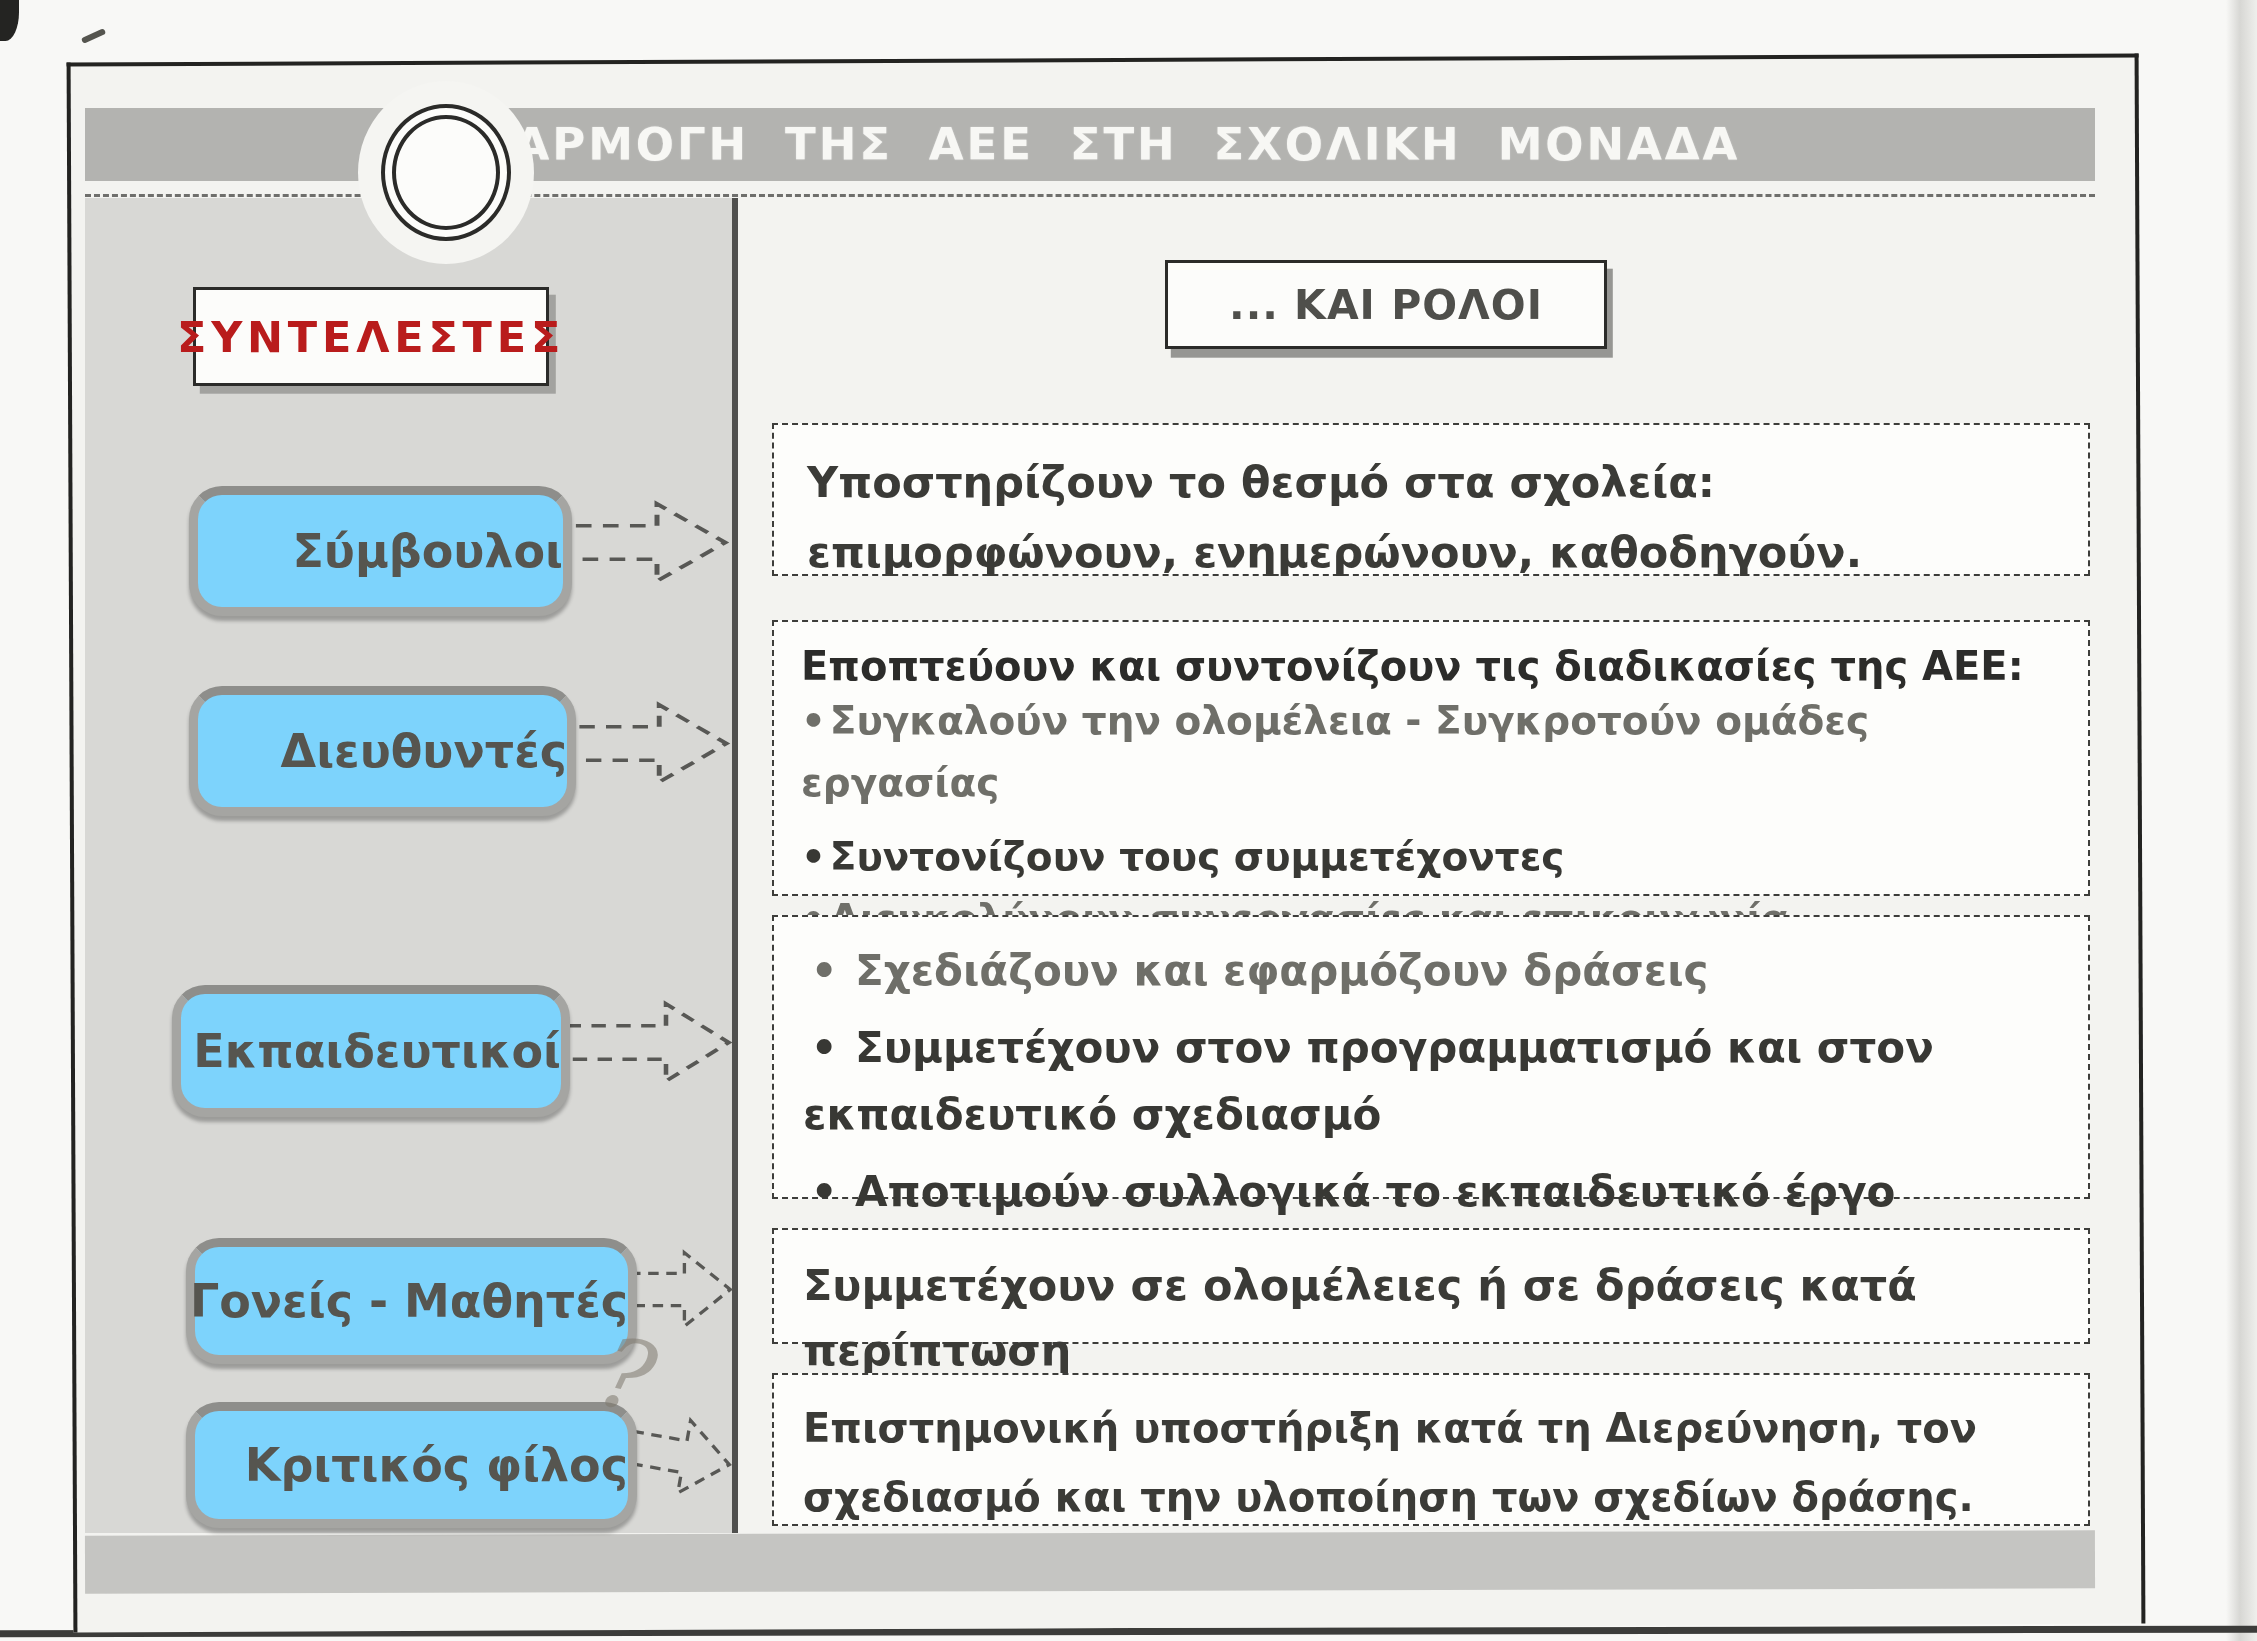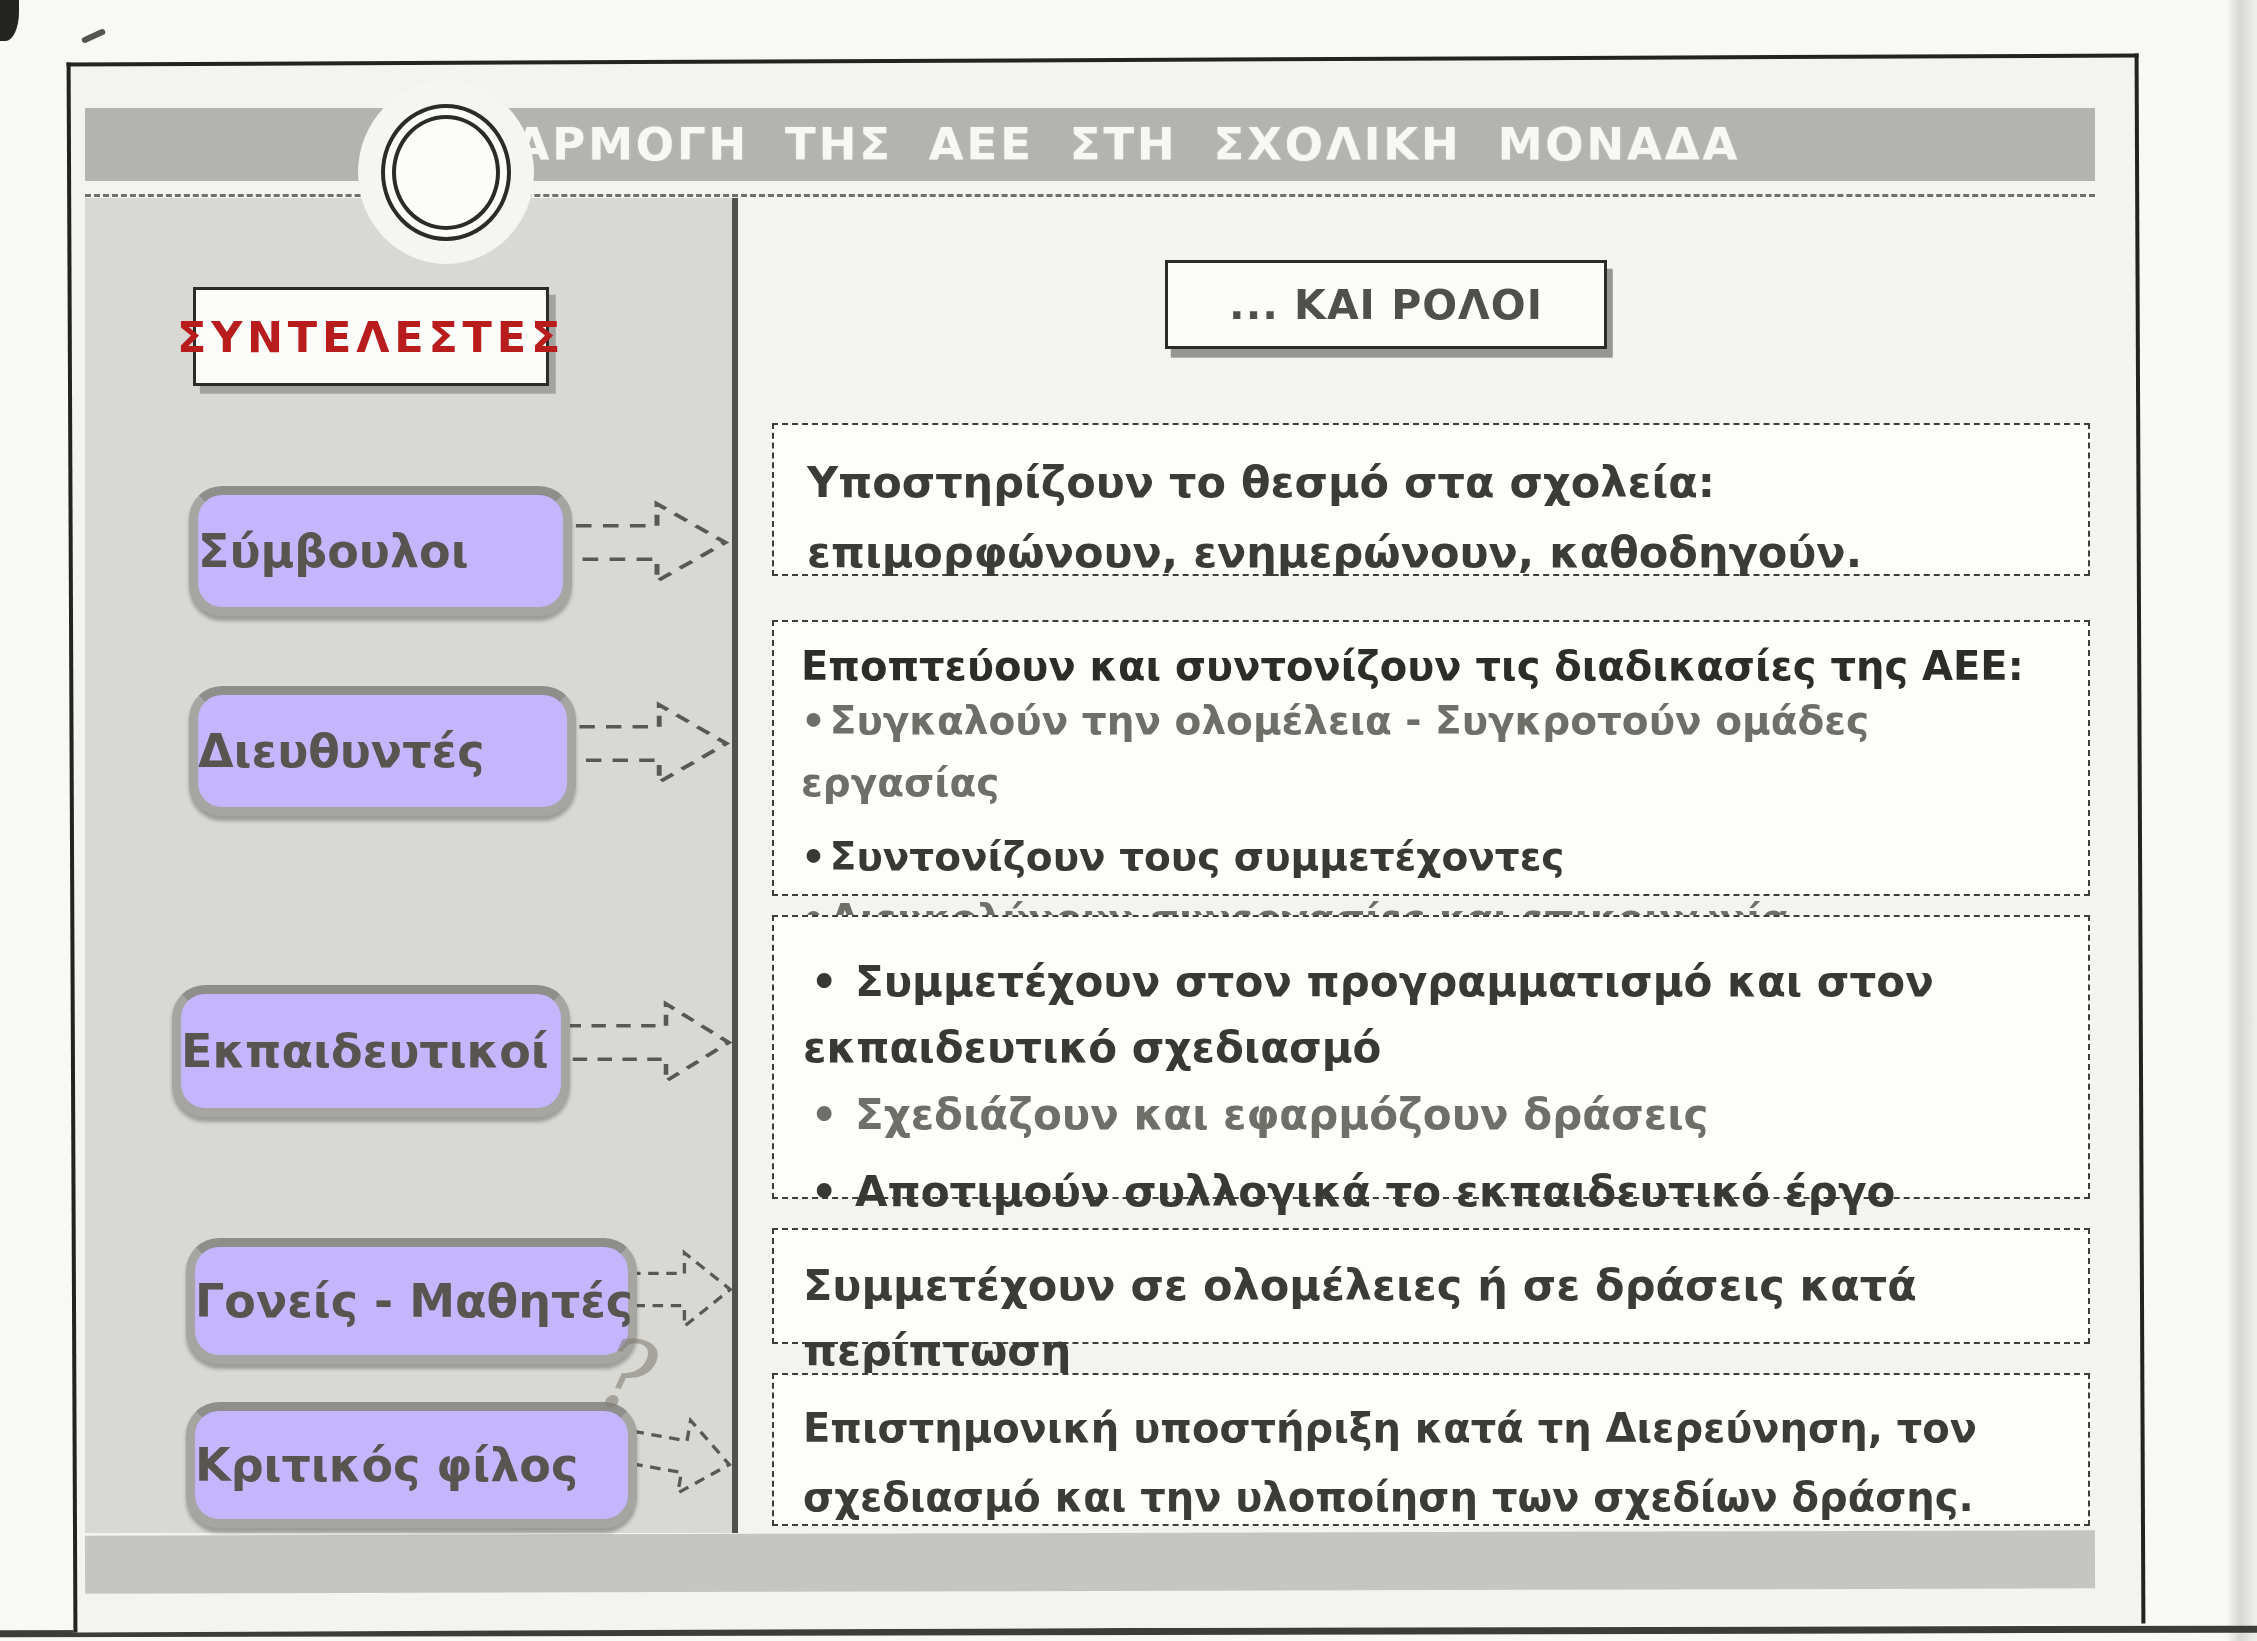--- a/index.html
+++ b/index.html
@@ -35,22 +35,22 @@
   .ring{left:381px;top:104px;width:122px;height:129px;border:4.8px solid #2b2b29;border-radius:50%;
     background:#fcfcfa;box-shadow:0 0 0 23px #f5f5f2;z-index:4;}
   .ring::after{content:"";position:absolute;inset:6.8px;border:4.8px solid #2b2b29;border-radius:50%;}
 
   .header-box{background:#fcfcfa;border:3.9px solid #2b2b29;display:flex;align-items:center;justify-content:center;z-index:3;}
   .contrib-header{left:193px;top:287px;width:350px;height:93px;box-shadow:6.8px 7.7px 0 #a2a29f;}
   .contrib-header span{font-size:43px;font-weight:bold;letter-spacing:4.8px;color:#b91c1c;}
   .roles-header{left:1165px;top:260px;width:436px;height:83px;box-shadow:5.8px 8.7px 0 #969693;}
   .roles-header span{font-size:41px;font-weight:bold;letter-spacing:1px;color:#4f4f4b;}
 
-  .pill{background:#c4b5fd;border:9.7px solid #a5a5a2;border-top-color:#8e8e8b;border-radius:33px;
-    box-shadow:0 4.8px 3.9px rgba(0,0,0,0.28);display:flex;align-items:center;justify-content:flex-start;z-index:3;}
+  .pill{background:#7dd3fc;border:9.7px solid #a5a5a2;border-top-color:#8e8e8b;border-radius:33px;
+    box-shadow:0 4.8px 3.9px rgba(0,0,0,0.28);display:flex;align-items:center;justify-content:flex-end;z-index:3;}
   .pill span{font-size:46px;font-weight:bold;color:#56554f;white-space:nowrap;}
   .pill-1{left:189px;top:486px;width:365px;height:112px;}
   .pill-2{left:189px;top:686px;width:369px;height:112px;}
   .pill-3{left:172px;top:985px;width:380px;height:114px;}
   .pill-4{left:186px;top:1238px;width:433px;height:108px;}
   .pill-5{left:186px;top:1402px;width:433px;height:108px;}
 
   .arrow{z-index:2;}
   .arrow svg{display:block;width:100%;height:100%;}
   .arrow-1{left:546px;top:498px;width:185px;height:89px;}
@@ -155,22 +155,22 @@
 </div>
 
 <div class="abs role-box role-2">
   <div class="role-head">Εποπτεύουν και συντονίζουν τις διαδικασίες της ΑΕΕ:</div>
   <div class="blt tone-gray"><span class="dot">•</span><span>Συγκαλούν την ολομέλεια - Συγκροτούν ομάδες εργασίας</span></div>
   <div class="blt tone-dark"><span class="dot">•</span><span>Συντονίζουν τους συμμετέχοντες</span></div>
   <div class="blt tone-gray"><span class="dot">•</span><span>Διευκολύνουν συνεργασίες και επικοινωνία</span></div>
 </div>
 
 <div class="abs role-box role-3">
+  <div class="blt tone-gray"><span class="dot">•</span><span>Σχεδιάζουν και εφαρμόζουν δράσεις</span></div>
   <div class="blt tone-dark"><span class="dot">•</span><span>Συμμετέχουν στον προγραμματισμό και στον εκπαιδευτικό σχεδιασμό</span></div>
-  <div class="blt tone-gray"><span class="dot">•</span><span>Σχεδιάζουν και εφαρμόζουν δράσεις</span></div>
   <div class="blt tone-dark"><span class="dot">•</span><span>Αποτιμούν  συλλογικά το εκπαιδευτικό έργο</span></div>
 </div>
 
 <div class="abs role-box role-4">
   <div class="role-text">Συμμετέχουν σε ολομέλειες ή σε δράσεις κατά περίπτωση</div>
 </div>
 
 <div class="abs role-box role-5">
   <div class="role-text">Επιστημονική υποστήριξη κατά τη Διερεύνηση, τον σχεδιασμό και την υλοποίηση των σχεδίων δράσης.</div>
 </div>

